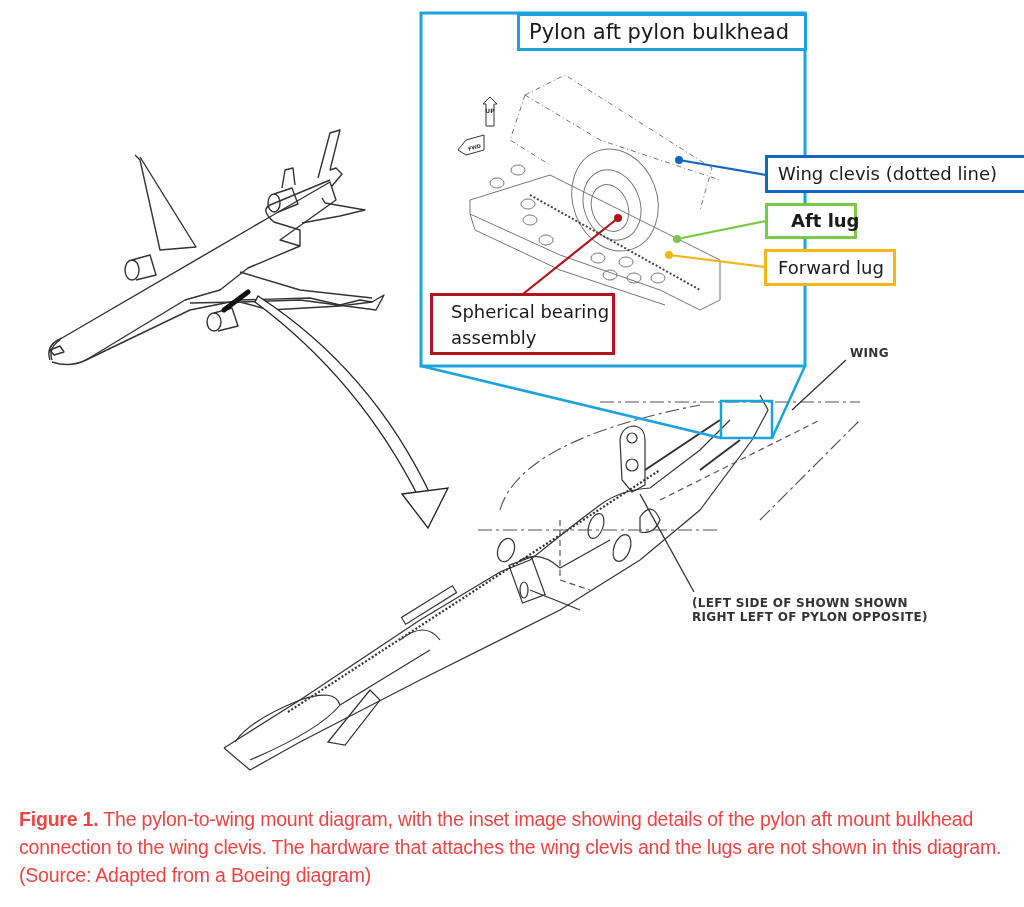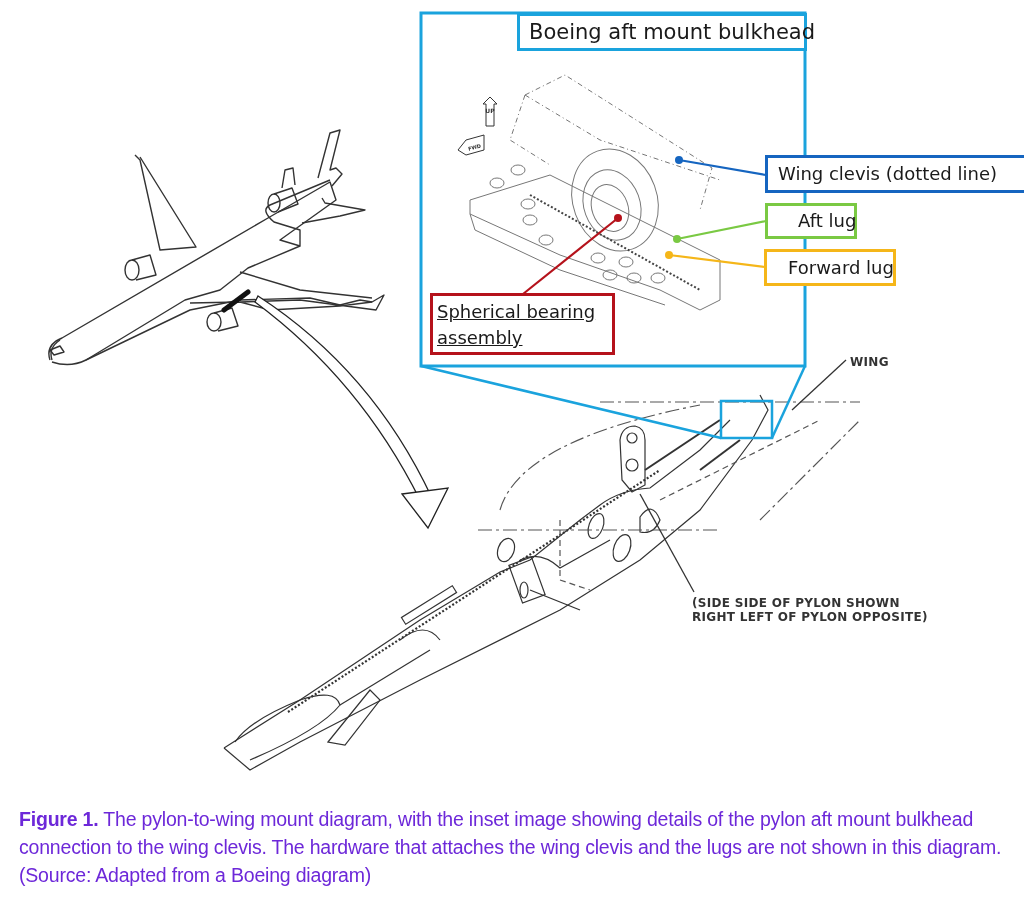--- a/index.html
+++ b/index.html
@@ -6,32 +6,32 @@
   body { width: 1024px; height: 907px; position: relative; overflow: hidden;
          font-family: "Liberation Sans", sans-serif; }
   #figure { position: absolute; left: 0; top: 0; width: 1024px; height: 800px; }
   .callout { position: absolute; background: #fff; font-family: "DejaVu Sans", sans-serif;
              color: #1a1a1a; box-sizing: border-box; white-space: nowrap; }
   #inset-title { left: 517px; top: 13px; width: 290px; height: 38px; border: 3px solid #1aa3dd;
                  font-size: 21px; line-height: 32px; padding-left: 9px; }
   #c-clevis { left: 765px; top: 155px; width: 278px; height: 38px; border: 3px solid #1565c0;
               font-size: 18px; line-height: 32px; padding-left: 10px; }
   #c-aft { left: 765px; top: 203px; width: 92px; height: 36px; border: 3px solid #7ac943;
-           font-size: 18px; line-height: 30px; padding-left: 30px; }
+           font-size: 18px; line-height: 30px; padding-left: 23px; font-weight: bold; }
   #c-fwd { left: 764px; top: 249px; width: 132px; height: 37px; border: 3px solid #f5b619;
-           font-size: 18px; line-height: 31px; padding-left: 21px; }
+           font-size: 18px; line-height: 31px; padding-left: 11px; }
   #c-bearing { left: 430px; top: 293px; width: 185px; height: 62px; border: 3px solid #b5121b;
-               font-size: 18px; line-height: 26px; padding: 3px 0 0 4px; white-space: normal; text-decoration: underline; }
+               font-size: 18px; line-height: 26px; padding: 3px 0 0 18px; white-space: normal; }
   .drawing-label { position: absolute; font-family: "DejaVu Sans", sans-serif; font-weight: bold;
                    font-size: 12px; color: #333; letter-spacing: 0.3px; }
-  #wing-label { left: 850px; top: 346px; margin-top: 9px; }
+  #wing-label { left: 850px; top: 346px; }
   #pylon-note { left: 692px; top: 596px; line-height: 14px; }
   #caption { position: absolute; left: 19px; top: 805px; width: 990px;
              font-family: "Liberation Sans", sans-serif; font-size: 19.5px; line-height: 28px;
-             color: #6d28d9; letter-spacing: -0.2px; }
+             color: #ef4444; letter-spacing: -0.2px; }
   #caption b { font-weight: bold; }
 </style>
 </head>
 <body>
 
 <svg id="figure" viewBox="0 0 1024 800" xmlns="http://www.w3.org/2000/svg">
 
   <g fill="none" stroke="#333" stroke-width="1.4" stroke-linejoin="round">
 
     <path d="M50,360 Q45,345 62,338 L268,218 L330,182 L336,200 L280,240 L300,246 L300,230 L274,222 Q260,210 270,205 L330,180 M52,362 Q70,368 86,360 L190,310 L240,300 L310,298 L340,305 L360,300 L372,302"></path>
@@ -148,27 +148,27 @@
     <circle cx="679" cy="160" r="4" fill="#1565c0"></circle>
     <line x1="677" y1="239" x2="766" y2="221" stroke="#7ac943"></line>
     <circle cx="677" cy="239" r="4" fill="#7ac943"></circle>
     <line x1="669" y1="255" x2="765" y2="267" stroke="#f5b619"></line>
     <circle cx="669" cy="255" r="4" fill="#f5b619"></circle>
     <line x1="618" y1="218" x2="523" y2="294" stroke="#b5121b"></line>
     <circle cx="618" cy="218" r="4" fill="#b5121b"></circle>
   </g>
 </svg>
 
-<div id="inset-title" class="callout">Boeing aft mount bulkhead</div>
+<div id="inset-title" class="callout">Pylon aft pylon bulkhead</div>
 <div id="c-clevis" class="callout">Wing clevis (dotted line)</div>
 <div id="c-aft" class="callout">Aft lug</div>
 <div id="c-fwd" class="callout">Forward lug</div>
 <div id="c-bearing" class="callout">Spherical bearing assembly</div>
 
 <div id="wing-label" class="drawing-label">WING</div>
 <div id="pylon-note" class="drawing-label">
-  <div>(SIDE SIDE OF PYLON SHOWN</div>
+  <div>(LEFT SIDE OF SHOWN SHOWN</div>
   <div>RIGHT LEFT OF PYLON OPPOSITE)</div>
 </div>
 
 <div id="caption">
   <b>Figure 1.</b><span> The pylon-to-wing mount diagram, with the inset image showing details of the pylon aft mount bulkhead connection to the wing clevis. The hardware that attaches the wing clevis and the lugs are not shown in this diagram. (Source: Adapted from a Boeing diagram)</span>
 </div>
 
 </body></html>

